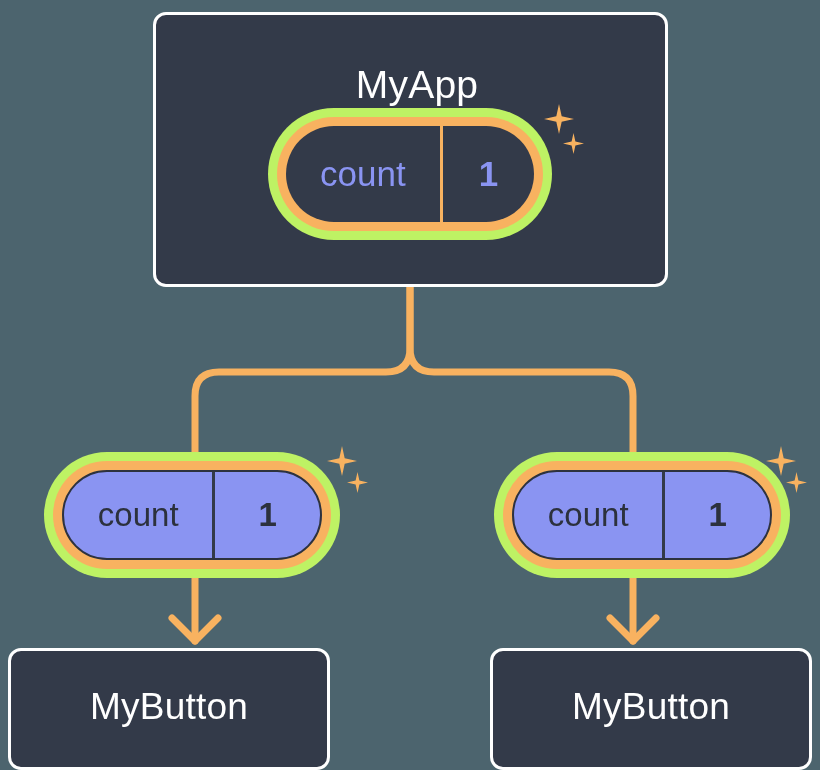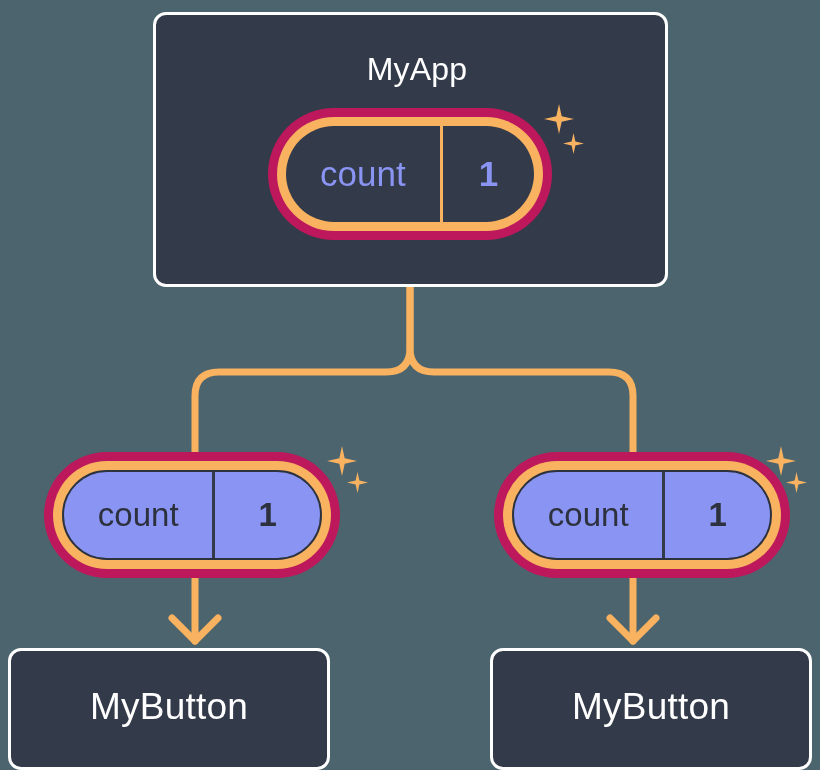--- a/index.html
+++ b/index.html
@@ -35,21 +35,21 @@
     font-weight: 300;
     letter-spacing: 0.2px;
     white-space: nowrap;
   }
 
   
   .pill {
     position: absolute;
     box-sizing: border-box;
     border-radius: 999px;
-    background: #be185d;              
+    background: #bef264;              
     padding: 9px;
     display: flex;
     text-align: right;
   }
   .pill-mid {
     flex: 1;
     border-radius: 999px;
     background: #f8b260;              
     padding: 9px;
     display: flex;
@@ -121,21 +121,21 @@
     <path d="M410,287 L410,348 Q410,372 434,372 L609,372 Q633,372 633,396 L633,452" fill="none" stroke="#f8b260" stroke-width="7" stroke-linecap="round" stroke-linejoin="round"></path>
 
     <line x1="195" y1="578" x2="195" y2="641" stroke="#f8b260" stroke-width="7" stroke-linecap="round"></line>
     <polyline points="172,618 195,641 218,618" fill="none" stroke="#f8b260" stroke-width="7" stroke-linecap="round" stroke-linejoin="round"></polyline>
 
     <line x1="633" y1="578" x2="633" y2="641" stroke="#f8b260" stroke-width="7" stroke-linecap="round"></line>
     <polyline points="610,618 633,641 656,618" fill="none" stroke="#f8b260" stroke-width="7" stroke-linecap="round" stroke-linejoin="round"></polyline>
   </svg>
 
   <div class="node-card" style="left:153px; top:12px; width:515px; height:275px;">
-    <div class="node-title" style="top:36px; font-size:32px;padding-left:13px;">MyApp</div>
+    <div class="node-title" style="top:48px; font-size:39px;padding-left:13px;">MyApp</div>
   </div>
 
   <div class="pill dark" style="left:268px; top:108px; width:284px; height:132px;">
     <div class="pill-mid">
       <div class="pill-inner">
         <div class="pill-name" style="font-size:35px;">count</div>
         <div class="pill-value" style="font-size:35px;">1</div>
       </div>
     </div>
   </div>

